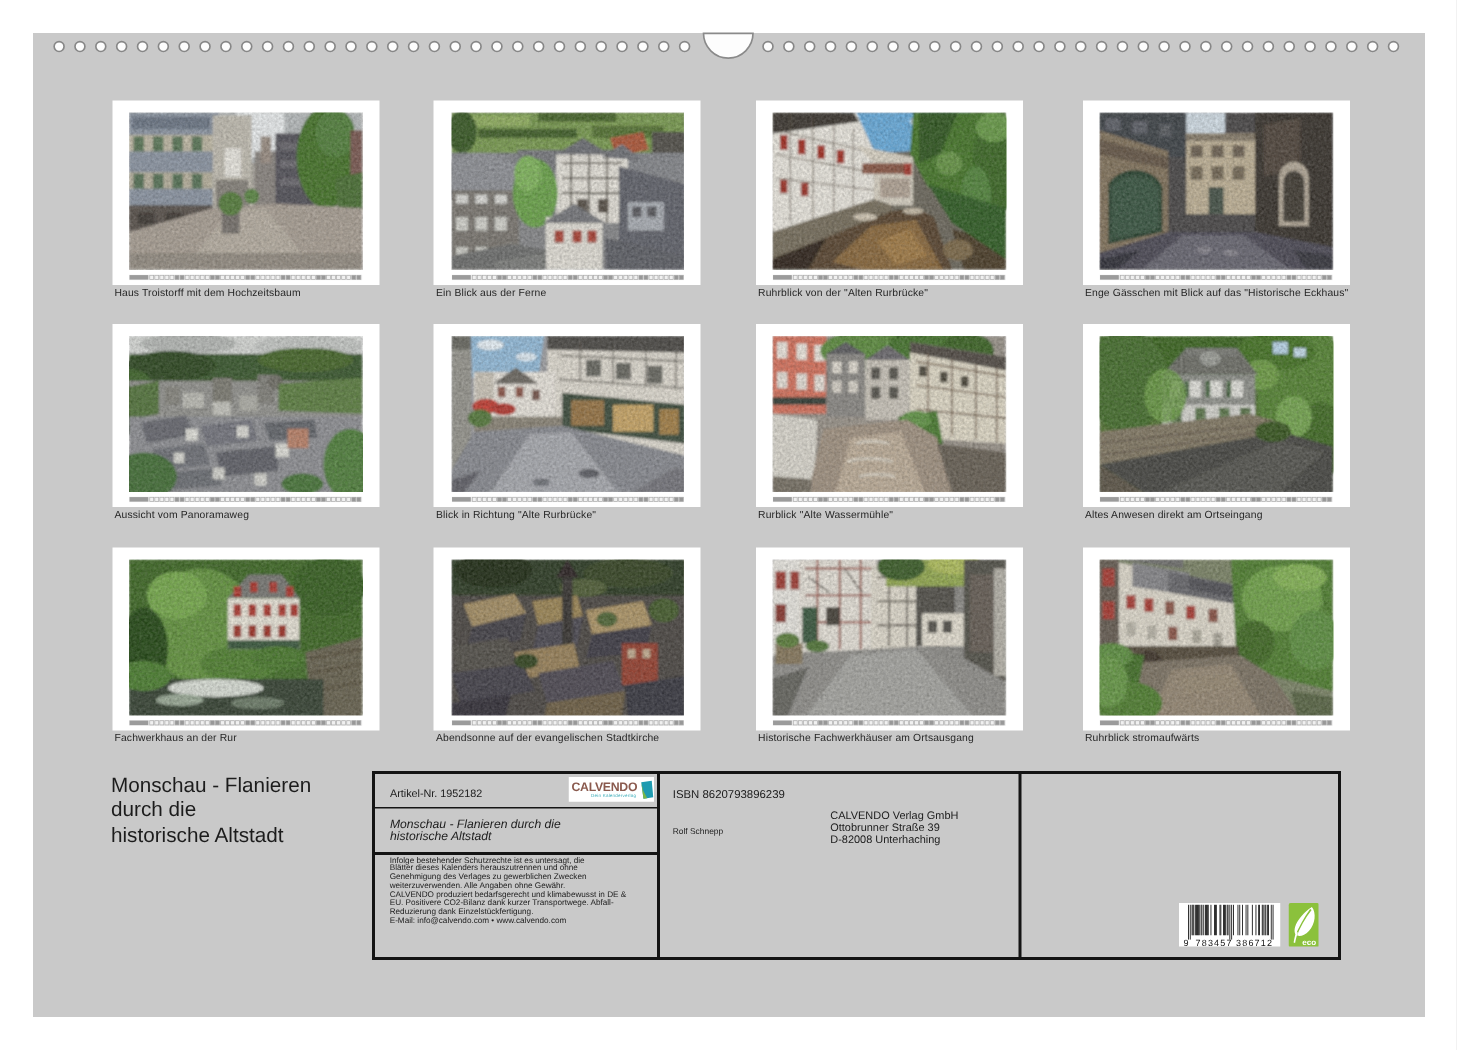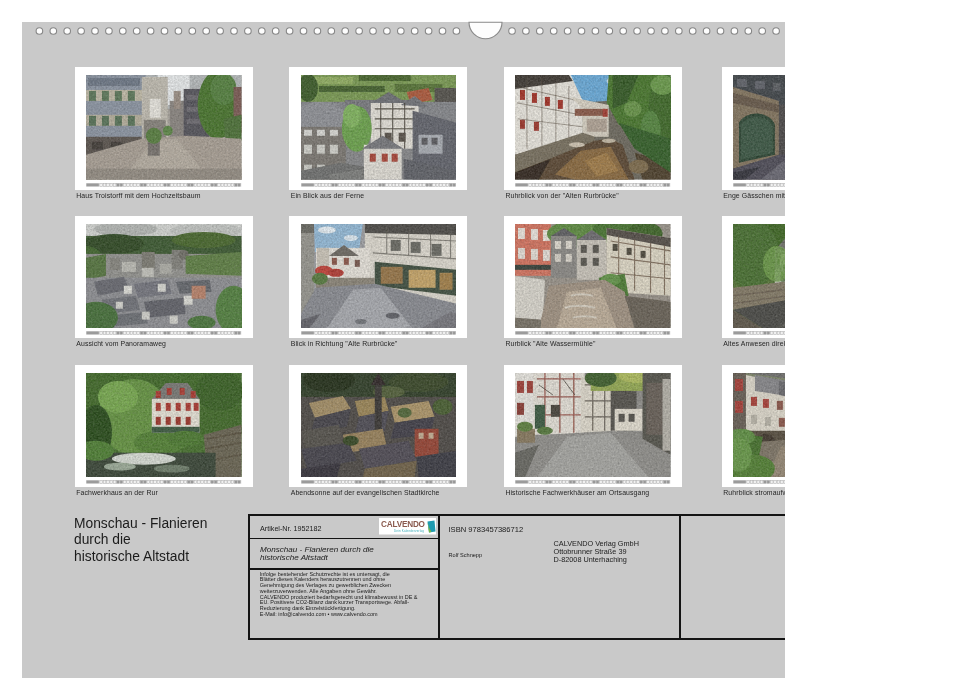--- a/index.html
+++ b/index.html
@@ -1,16 +1,16 @@
 <!DOCTYPE html>
 <html><head><meta charset="utf-8">
 <style>
 html,body{margin:0;padding:0;width:971px;height:700px;background:#fff;
 font-family:"Liberation Sans",sans-serif;}
-#page{position:relative;width:785px;height:700px;overflow:hidden;}
+#page{position:relative;width:971px;height:700px;overflow:hidden;}
 .card{position:absolute;width:178.3px;height:122.4px;background:#fff;}
 .ph{position:absolute;left:11.6px;top:8px;width:155.5px;height:104.6px;}
 .ph svg{display:block;}
 .ms{position:absolute;left:11.6px;top:115.4px;width:155.5px;height:3.8px;}
 .ms svg{display:block;}
 .cap{position:absolute;font-size:6.9px;color:#262626;white-space:nowrap;letter-spacing:0.1px;}
 .bt{position:absolute;color:#1c1c1c;}
 </style></head>
 <body>
 <div id="page">
@@ -1412,21 +1412,21 @@
       </svg></div>
 
 <div style="position:absolute;left:249.5px;top:537.5px;width:188px;height:1.8px;background:#141414;"></div>
 
 <div class="bt" style="left:260px;top:546px;font-size:8.1px;line-height:8.3px;font-style:italic;">Monschau - Flanieren durch die<br>historische Altstadt</div>
 
 <div style="position:absolute;left:249.5px;top:568.3px;width:188px;height:1.8px;background:#141414;"></div>
 
 <div class="bt" style="left:259.8px;top:571.5px;font-size:5.45px;line-height:5.75px;">Infolge bestehender Schutzrechte ist es untersagt, die<br>Blätter dieses Kalenders herauszutrennen und ohne<br>Genehmigung des Verlages zu gewerblichen Zwecken<br>weiterzuverwenden. Alle Angaben ohne Gewähr.<br>CALVENDO produziert bedarfsgerecht und klimabewusst in DE &amp;<br>EU. Positivere CO2-Bilanz dank kurzer Transportwege. Abfall-<br>Reduzierung dank Einzelstückfertigung.<br>E-Mail: info@calvendo.com • www.calvendo.com</div>
 
-<div class="bt" style="left:448.5px;top:524.5px;font-size:7.6px;">ISBN 9783457386712</div>
+<div class="bt" style="left:448.5px;top:524.5px;font-size:7.6px;">ISBN 8620793896239</div>
 
 <div class="bt" style="left:448.5px;top:551.5px;font-size:5.6px;">Rolf Schnepp</div>
 
 <div class="bt" style="left:553.5px;top:540px;font-size:7.3px;line-height:8.1px;">CALVENDO Verlag GmbH<br>Ottobrunner Straße 39<br>D-82008 Unterhaching</div>
 
 <div style="position:absolute;left:786px;top:601.5px;width:67.5px;height:29.5px;"><svg width="67.5" height="29.5" viewBox="0 0 67.5 29.5">
         <rect width="67.5" height="29.5" fill="#fff"></rect>
         <rect x="6.00" y="1.2" width="0.60" height="23.2" fill="#1c1c1c"></rect>
         <rect x="7.20" y="1.2" width="0.60" height="23.2" fill="#1c1c1c"></rect>
         <rect x="8.40" y="1.2" width="0.60" height="20.3" fill="#1c1c1c"></rect>

